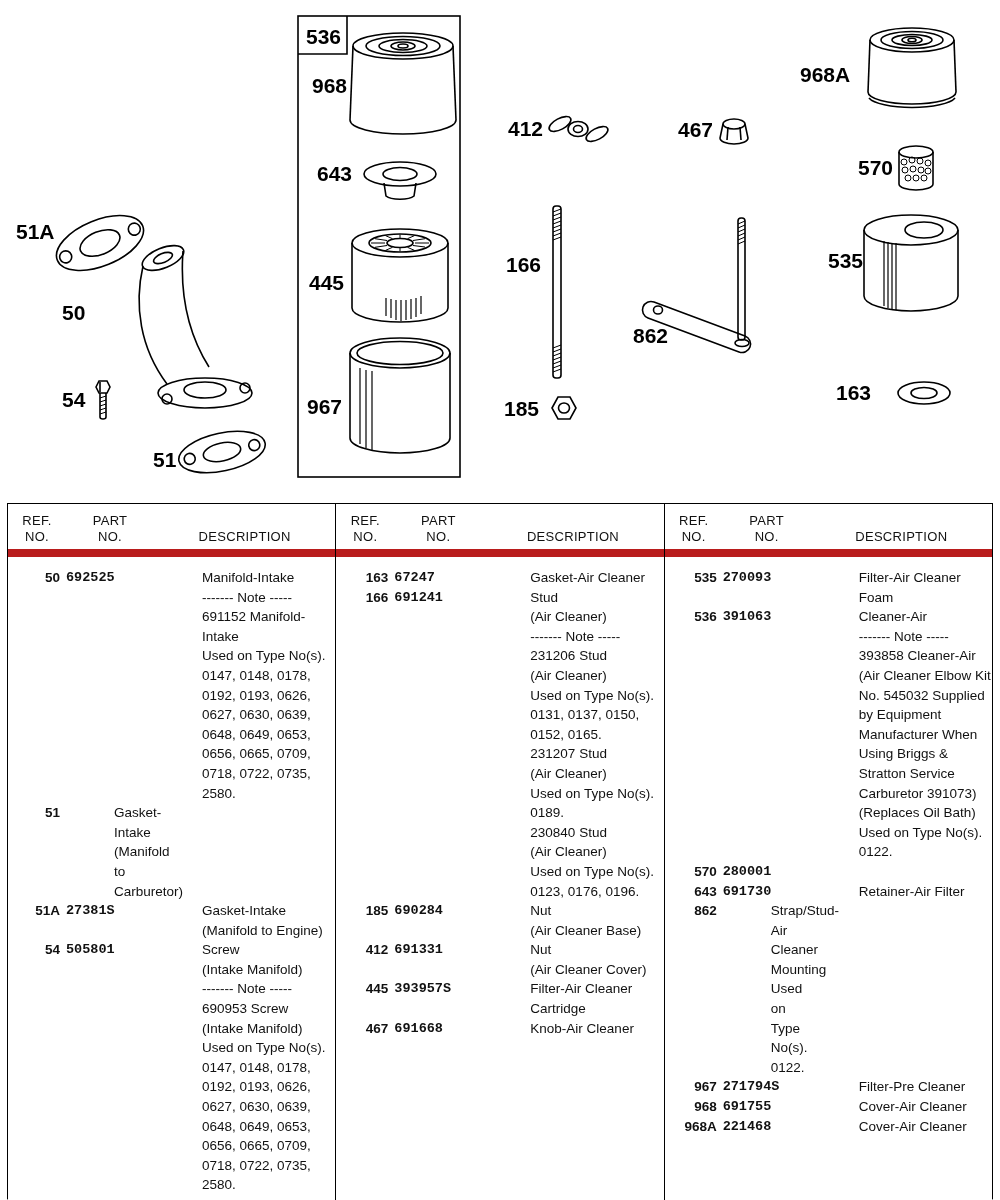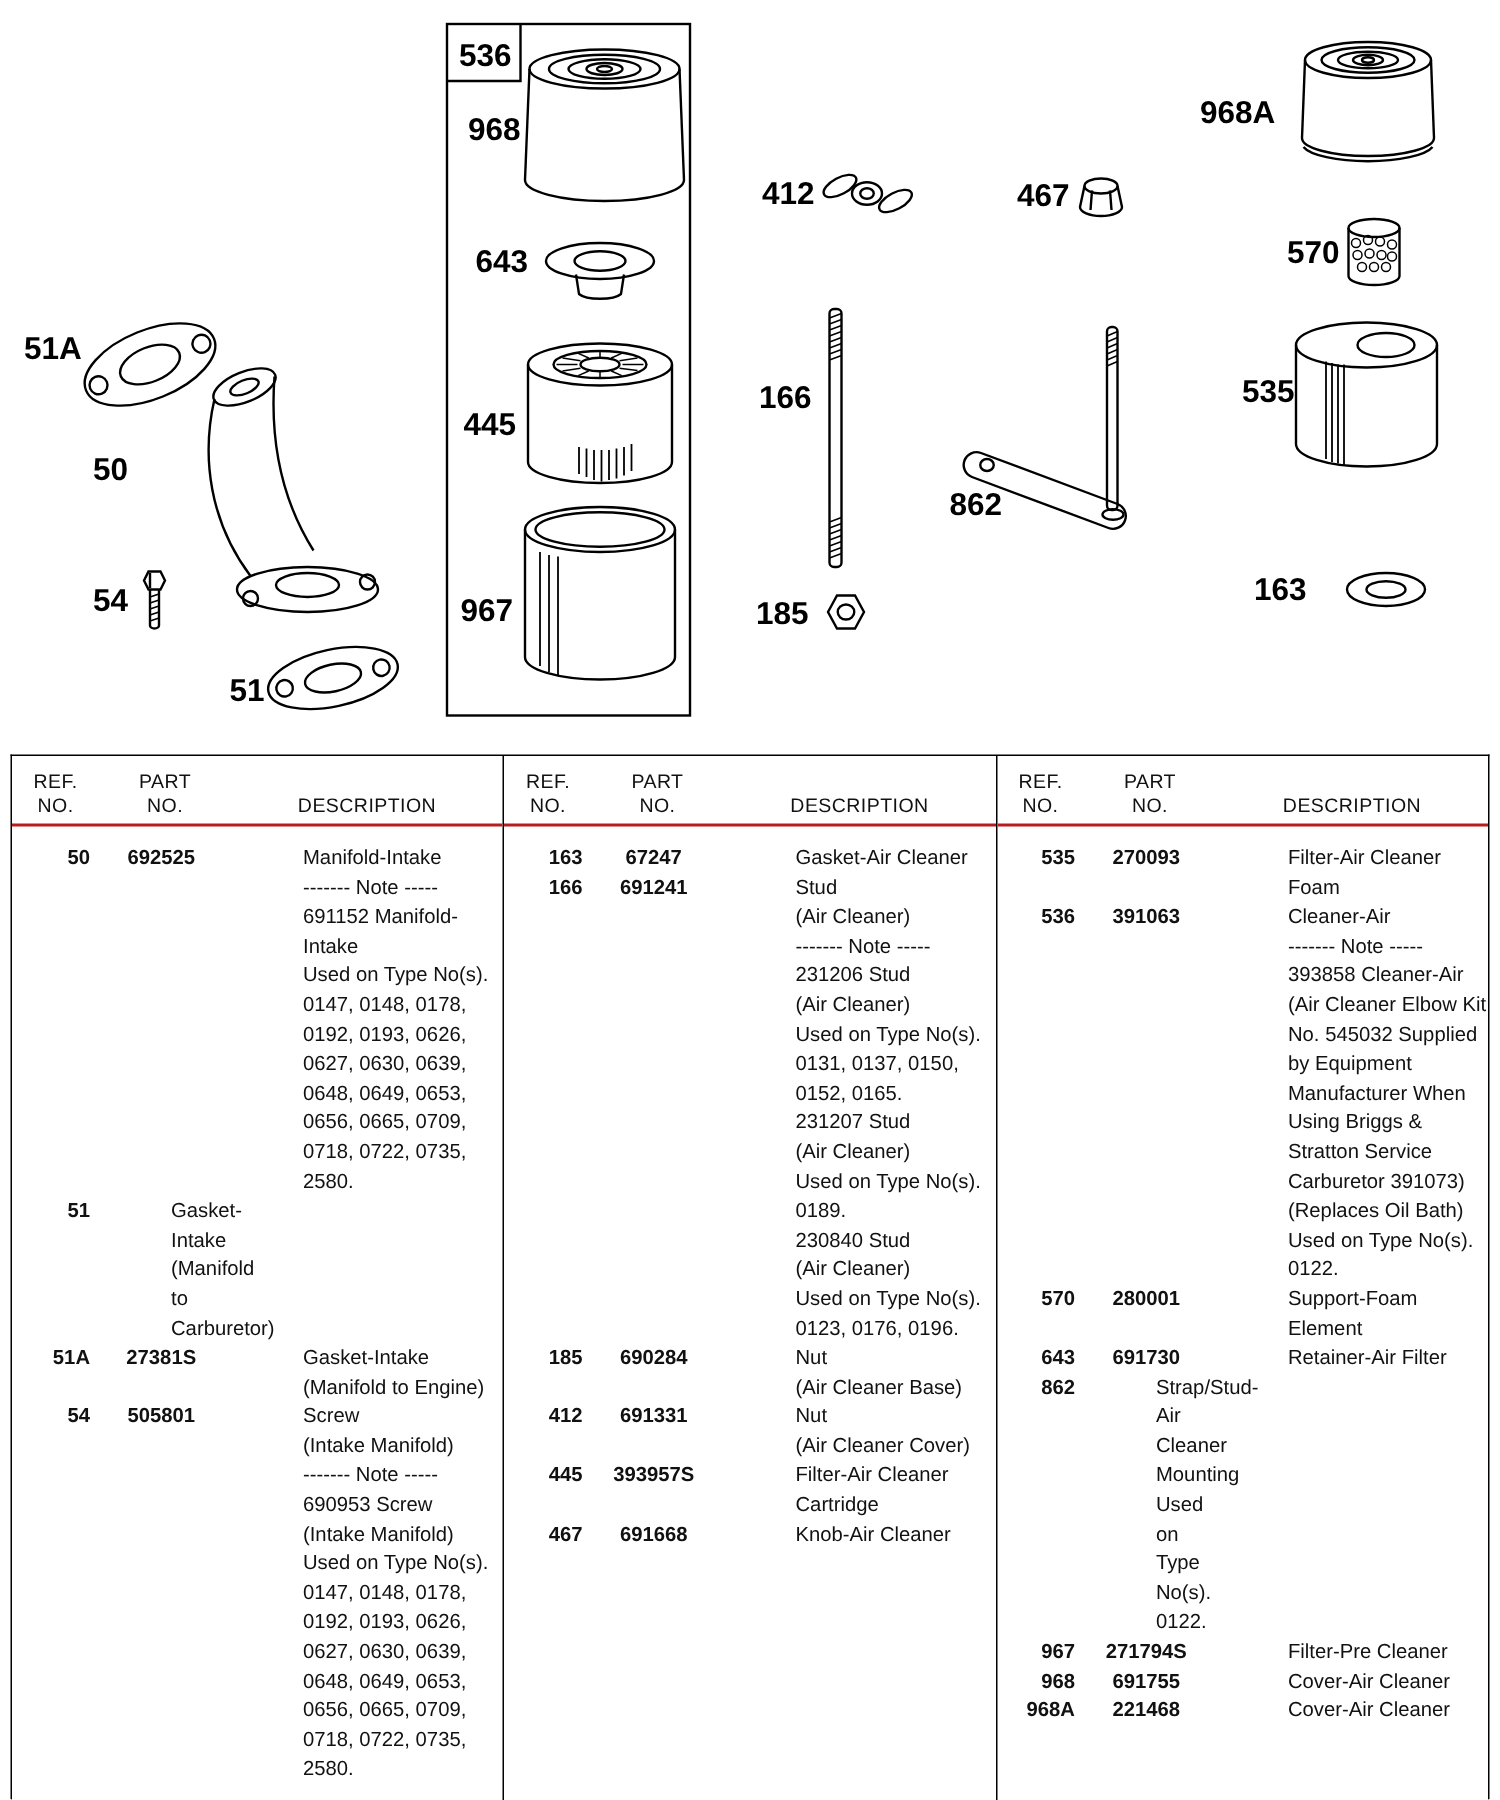--- a/index.html
+++ b/index.html
@@ -34,27 +34,27 @@
     border-bottom: 0;
     display: flex;
   }
   .col { flex: 1 1 0; border-right: 1.6px solid #000; overflow: hidden; }
   .col:last-child { border-right: 0; }
   .col-header {
     display: grid;
     grid-template-columns: 58px 88px 1fr;
     align-items: end;
     padding: 9px 0 4px 0;
-    border-bottom: 2px solid #b91c1c;
+    border-bottom: 8px solid #b91c1c;
   }
   .hcell { text-align: center; font-size: 13px; line-height: 16px; letter-spacing: .3px; }
   .col-body { padding-top: 11px; font-size: 13.5px; line-height: 19.6px; }
   .row { display: grid; grid-template-columns: 58px 88px 1fr; }
   .row .ref  { font-weight: 700; text-align: right; padding-right: 6px; }
-  .row .part { font-weight: 700; text-align: center; padding-right: 5px; }
+  .row .part { font-weight: 700; text-align: left; padding-right: 5px; font-family: Liberation Mono, monospace; }
   .row .desc { padding-left: 8px; margin-left: 40px; }
   .b { font-weight: 400; }
 </style>
 </head>
 <body>
 
 <div class="page">
 
   <svg class="diagram" viewBox="0 0 1000 497">
     <g stroke="#000" fill="none" stroke-width="1.6">
@@ -479,24 +479,20 @@
               <div class="line"><span>Stratton Service</span></div>
               <div class="line"><span>Carburetor </span><span class="b">391073</span><span>)</span></div>
               <div class="line"><span>(Replaces Oil Bath)</span></div>
               <div class="line"><span>Used on Type No(s).</span></div>
               <div class="line"><span>0122.</span></div>
             </div>
           </div>
           <div class="row">
             <div class="ref">570</div>
             <div class="part">280001</div>
-            <div class="desc">
-              <div class="line"><span>Support-Foam</span></div>
-              <div class="line"><span>Element</span></div>
-            </div>
           </div>
           <div class="row">
             <div class="ref">643</div>
             <div class="part">691730</div>
             <div class="desc">
               <div class="line"><span>Retainer-Air Filter</span></div>
             </div>
           </div>
           <div class="row">
             <div class="ref">862</div>

